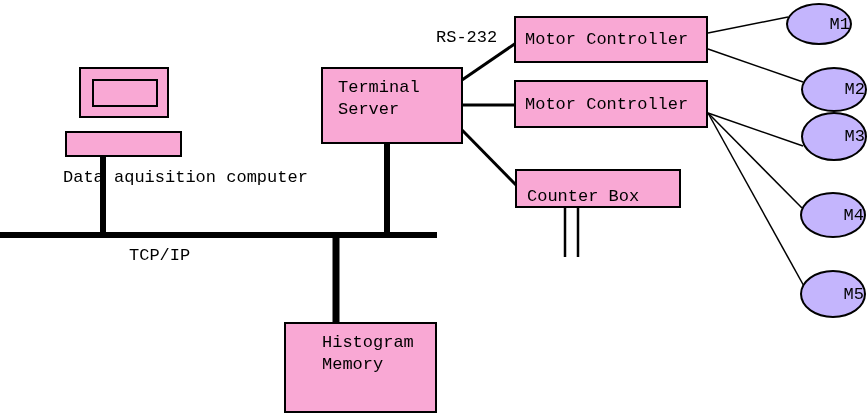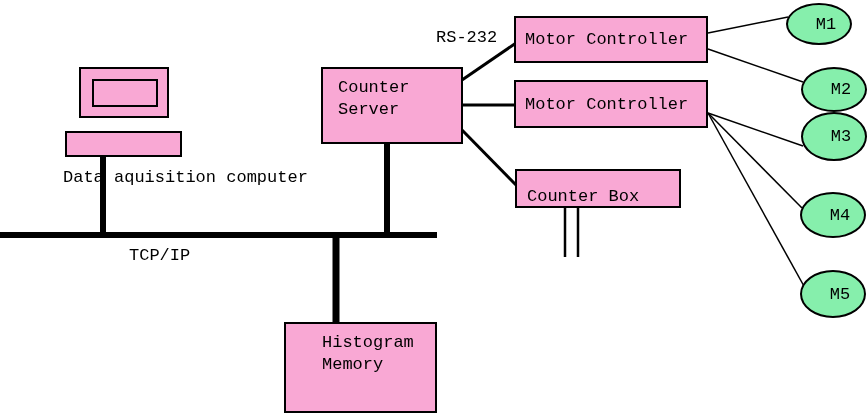--- a/index.html
+++ b/index.html
@@ -20,25 +20,25 @@
     background: #f9a8d4;
     box-sizing: border-box;
     white-space: nowrap;
   }
   .vcenter { display: flex; align-items: center; }
   .twoline { line-height: 22px; }
   .ellipse {
     position: absolute;
     border: 2px solid #000000;
     border-radius: 50%;
-    background: #86efac;
+    background: #c4b5fd;
     box-sizing: border-box;
     display: flex;
     align-items: center;
-    justify-content: center;
+    justify-content: flex-end;
   }
   .lbl { position: absolute; white-space: nowrap; line-height: 20px; }
 
   
   #monitor-outer { left: 79px; top: 67px; width: 90px; height: 51px; }
   #monitor-screen { left: 92px; top: 79px; width: 66px; height: 28px; }
   #keyboard { left: 65px; top: 131px; width: 117px; height: 26px; }
 
   
   #terminal-server { left: 321px; top: 67px; width: 142px; height: 77px; padding: 8px 0 0 15px; }
@@ -87,21 +87,21 @@
       <line x1="565" y1="208" x2="565" y2="257" stroke-width="2.5"></line>
       <line x1="578" y1="208" x2="578" y2="257" stroke-width="2.5"></line>
     </g>
   </svg>
 
   <div class="box" id="monitor-outer"></div>
   <div class="box" id="monitor-screen"></div>
   <div class="box" id="keyboard"></div>
 
   <div class="box twoline" id="terminal-server">
-    <div>Counter</div>
+    <div>Terminal</div>
     <div>Server</div>
   </div>
 
   <div class="box vcenter" id="mc1">
     <span>Motor Controller</span>
   </div>
 
   <div class="box vcenter" id="mc2">
     <span>Motor Controller</span>
   </div>

